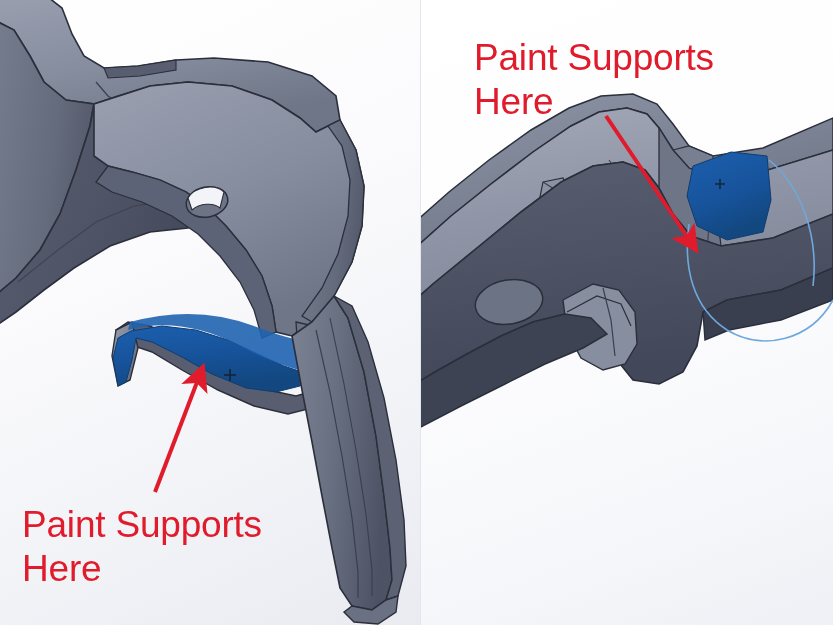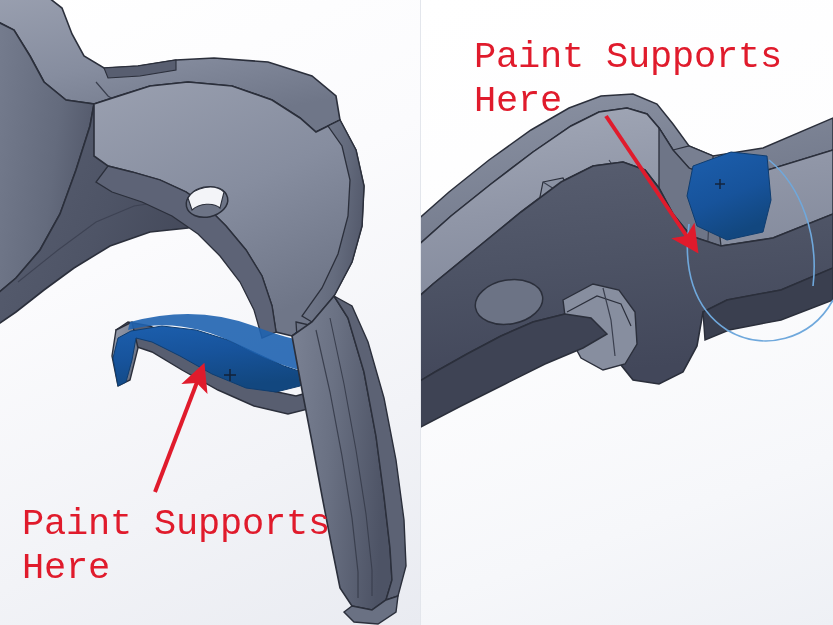--- a/index.html
+++ b/index.html
@@ -54,21 +54,21 @@
     left: 0;
     top: 0;
     width: 833px;
     height: 625px;
     z-index: 30;
     pointer-events: none;
   }
   .label {
     position: absolute;
     color: #e01b2c;
-    font-family: Liberation Mono, monospace;
+    font-family: Liberation Sans, sans-serif;
     font-size: 37px;
     line-height: 1.18;
     letter-spacing: -0.2px;
     white-space: pre-line;
     pointer-events: auto;
   }
   #label-left {
     left: 22px;
     top: 503px;
   }

